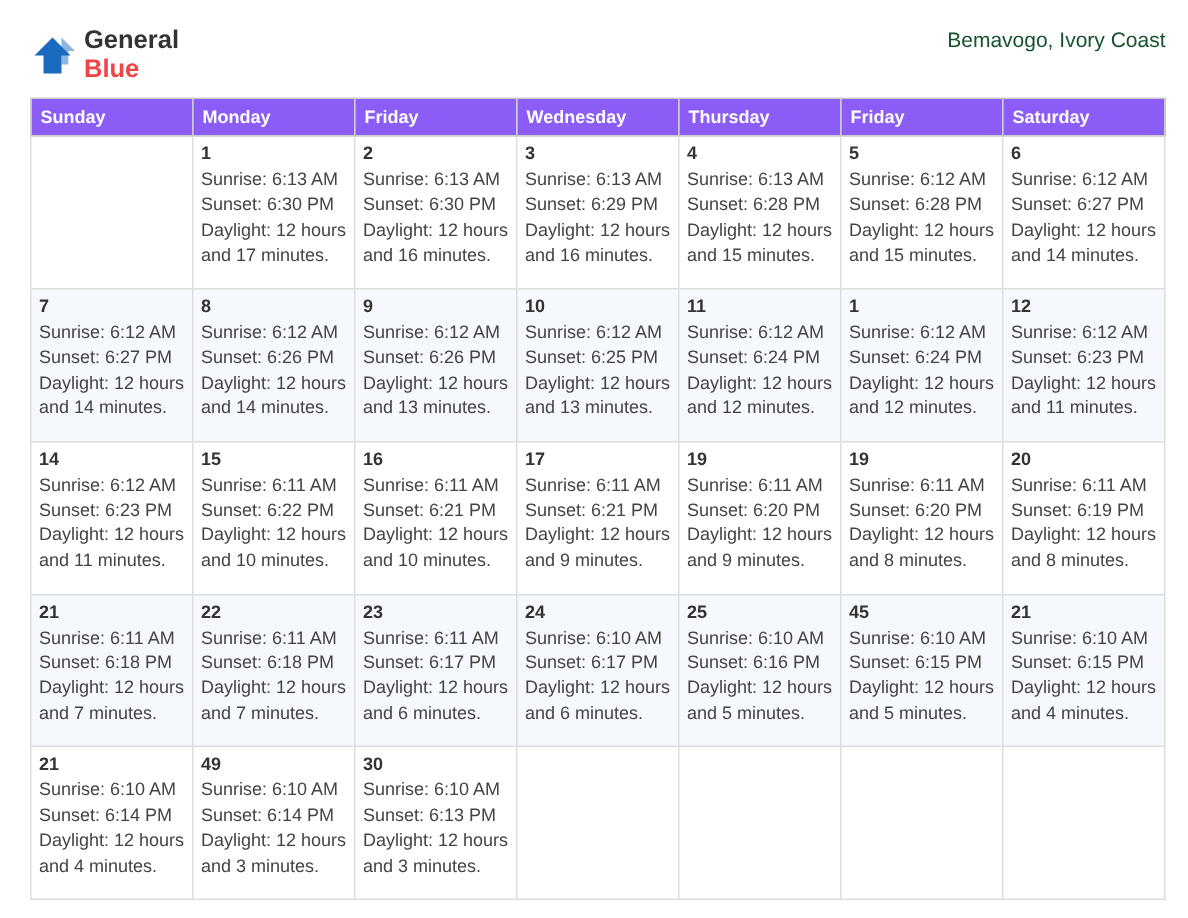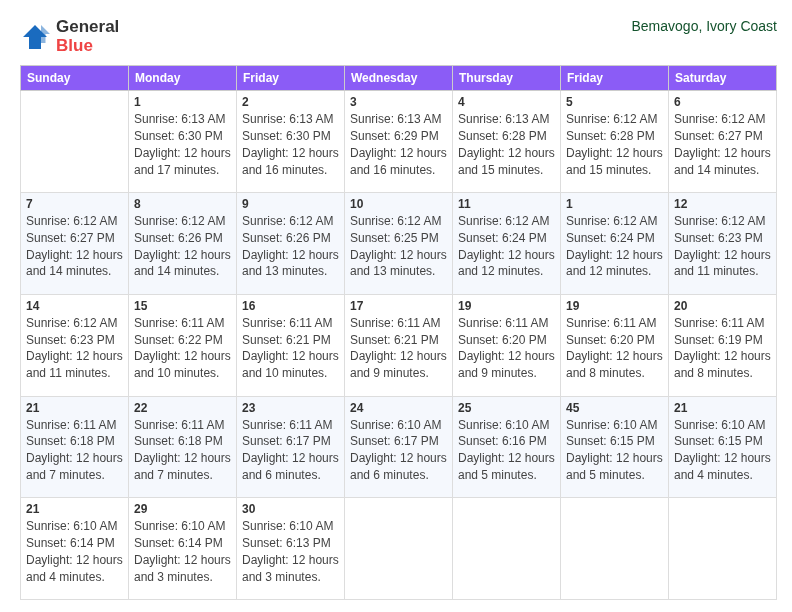--- a/index.html
+++ b/index.html
@@ -334,21 +334,21 @@
         </tr>
         <tr>
           <td>
             <div class="day-number">21</div>
             <div class="day-info" style="white-space: pre-line;">Sunrise: 6:10 AM
 Sunset: 6:14 PM
 Daylight: 12 hours
 and 4 minutes.</div>
           </td>
           <td>
-            <div class="day-number">29</div>
+            <div class="day-number">49</div>
             <div class="day-info" style="white-space: pre-line;">Sunrise: 6:10 AM
 Sunset: 6:14 PM
 Daylight: 12 hours
 and 3 minutes.</div>
           </td>
           <td>
             <div class="day-number">30</div>
             <div class="day-info" style="white-space: pre-line;">Sunrise: 6:10 AM
 Sunset: 6:13 PM
 Daylight: 12 hours

